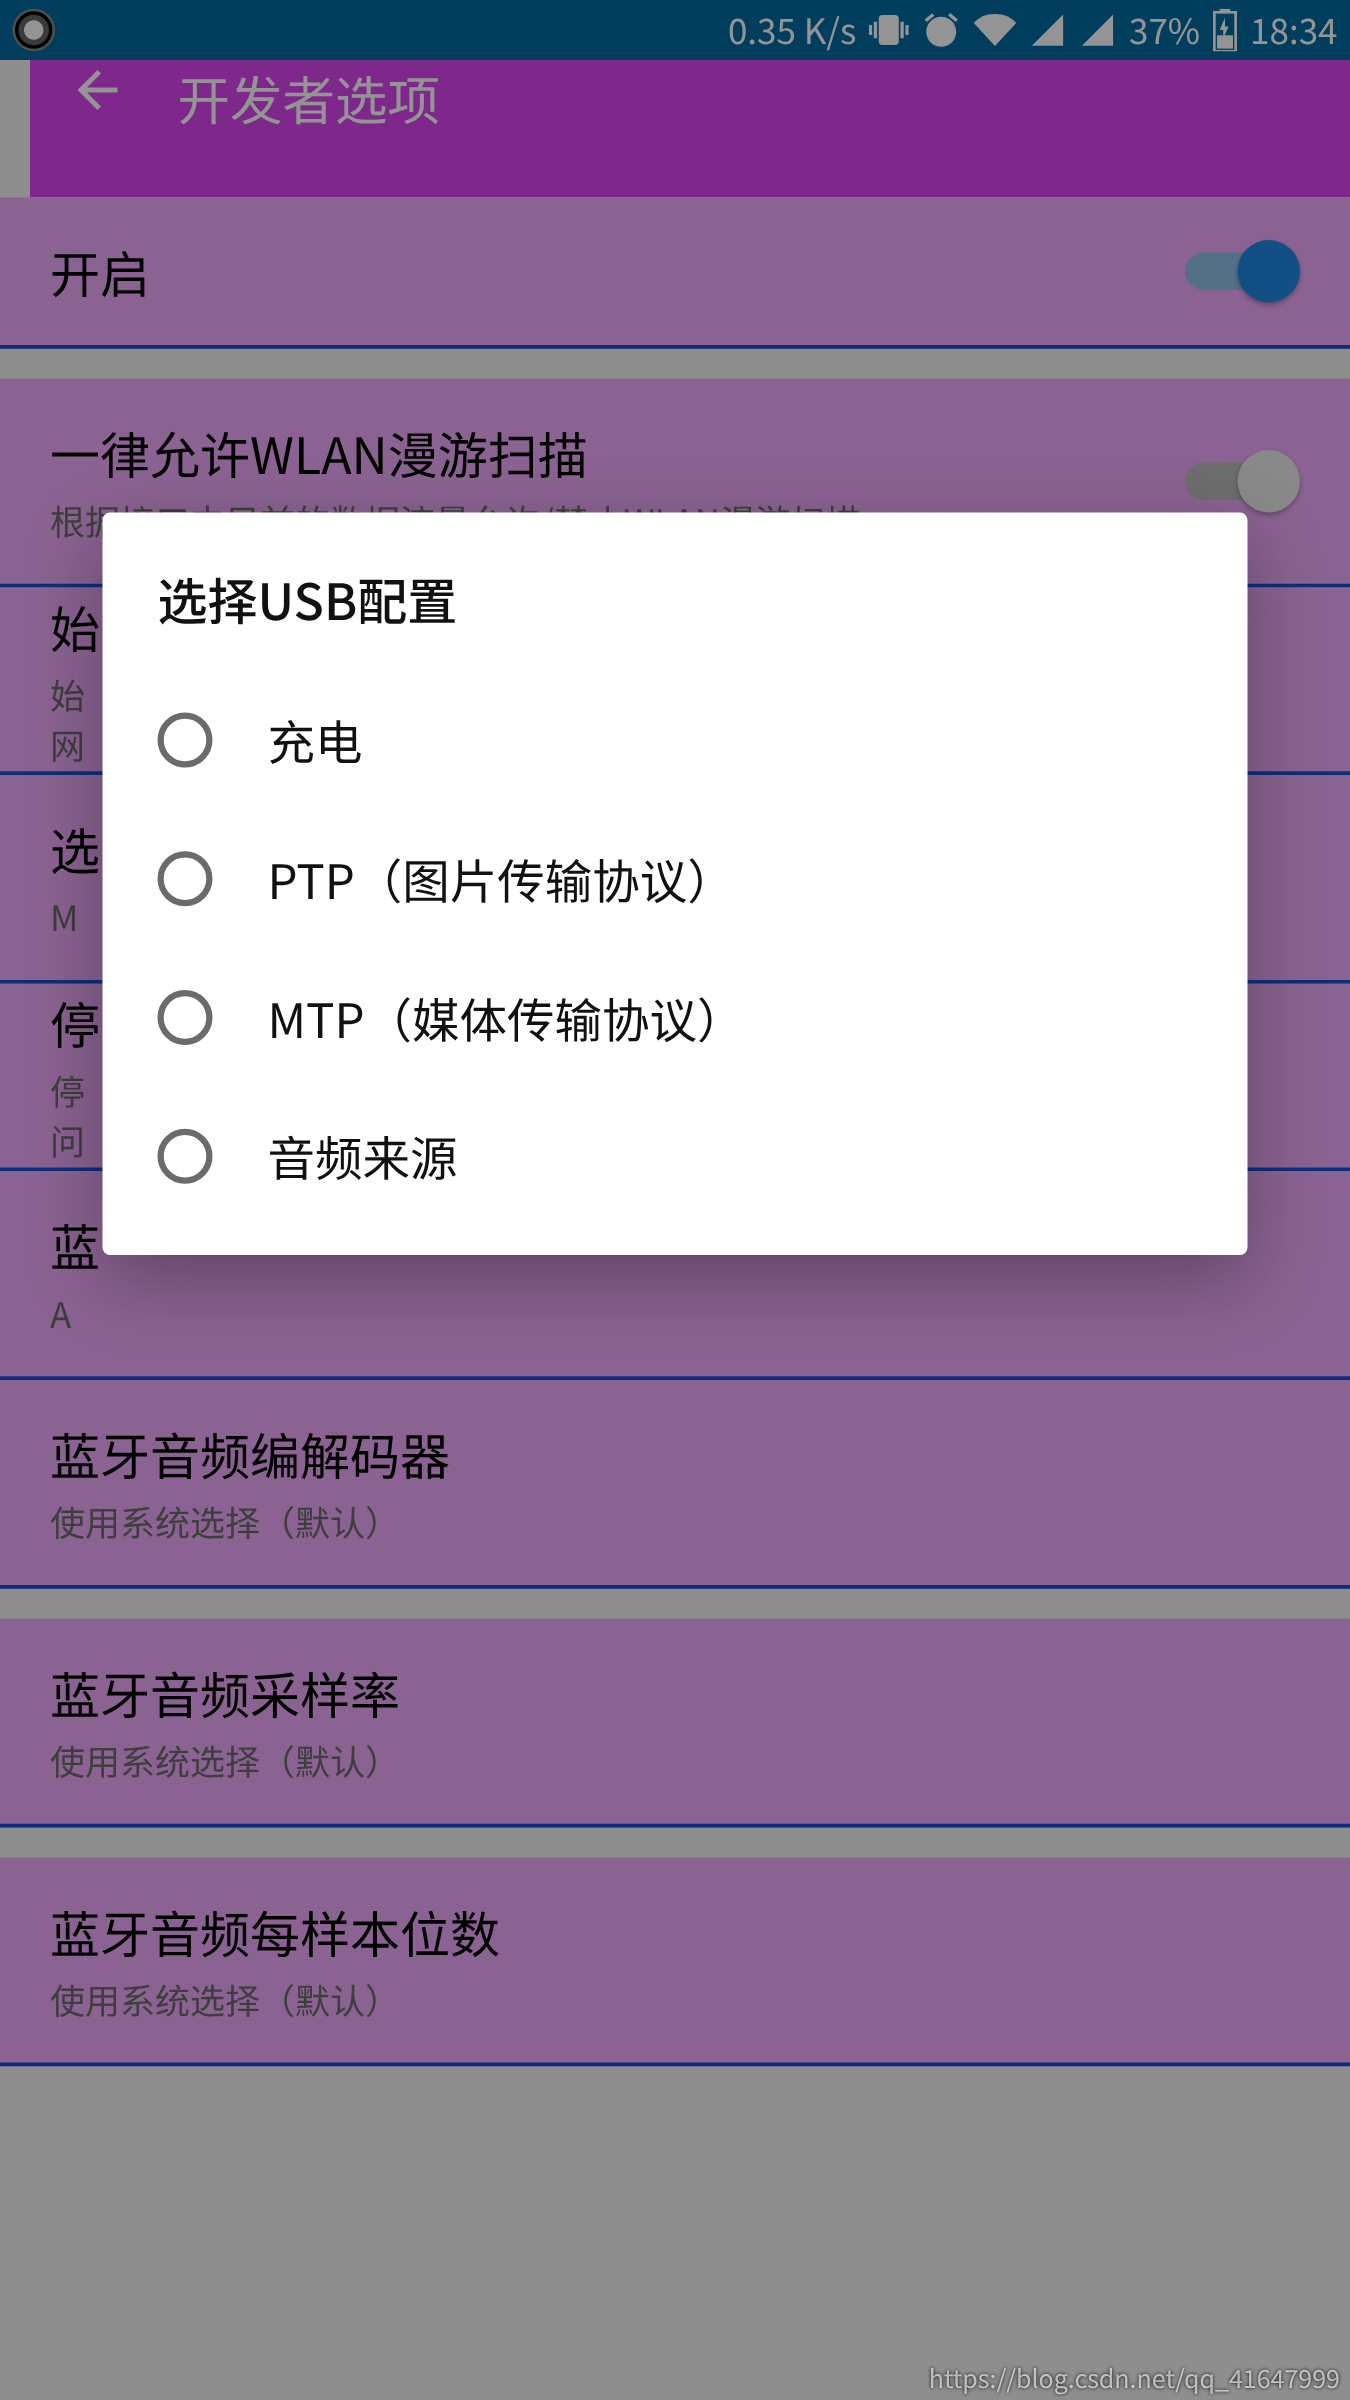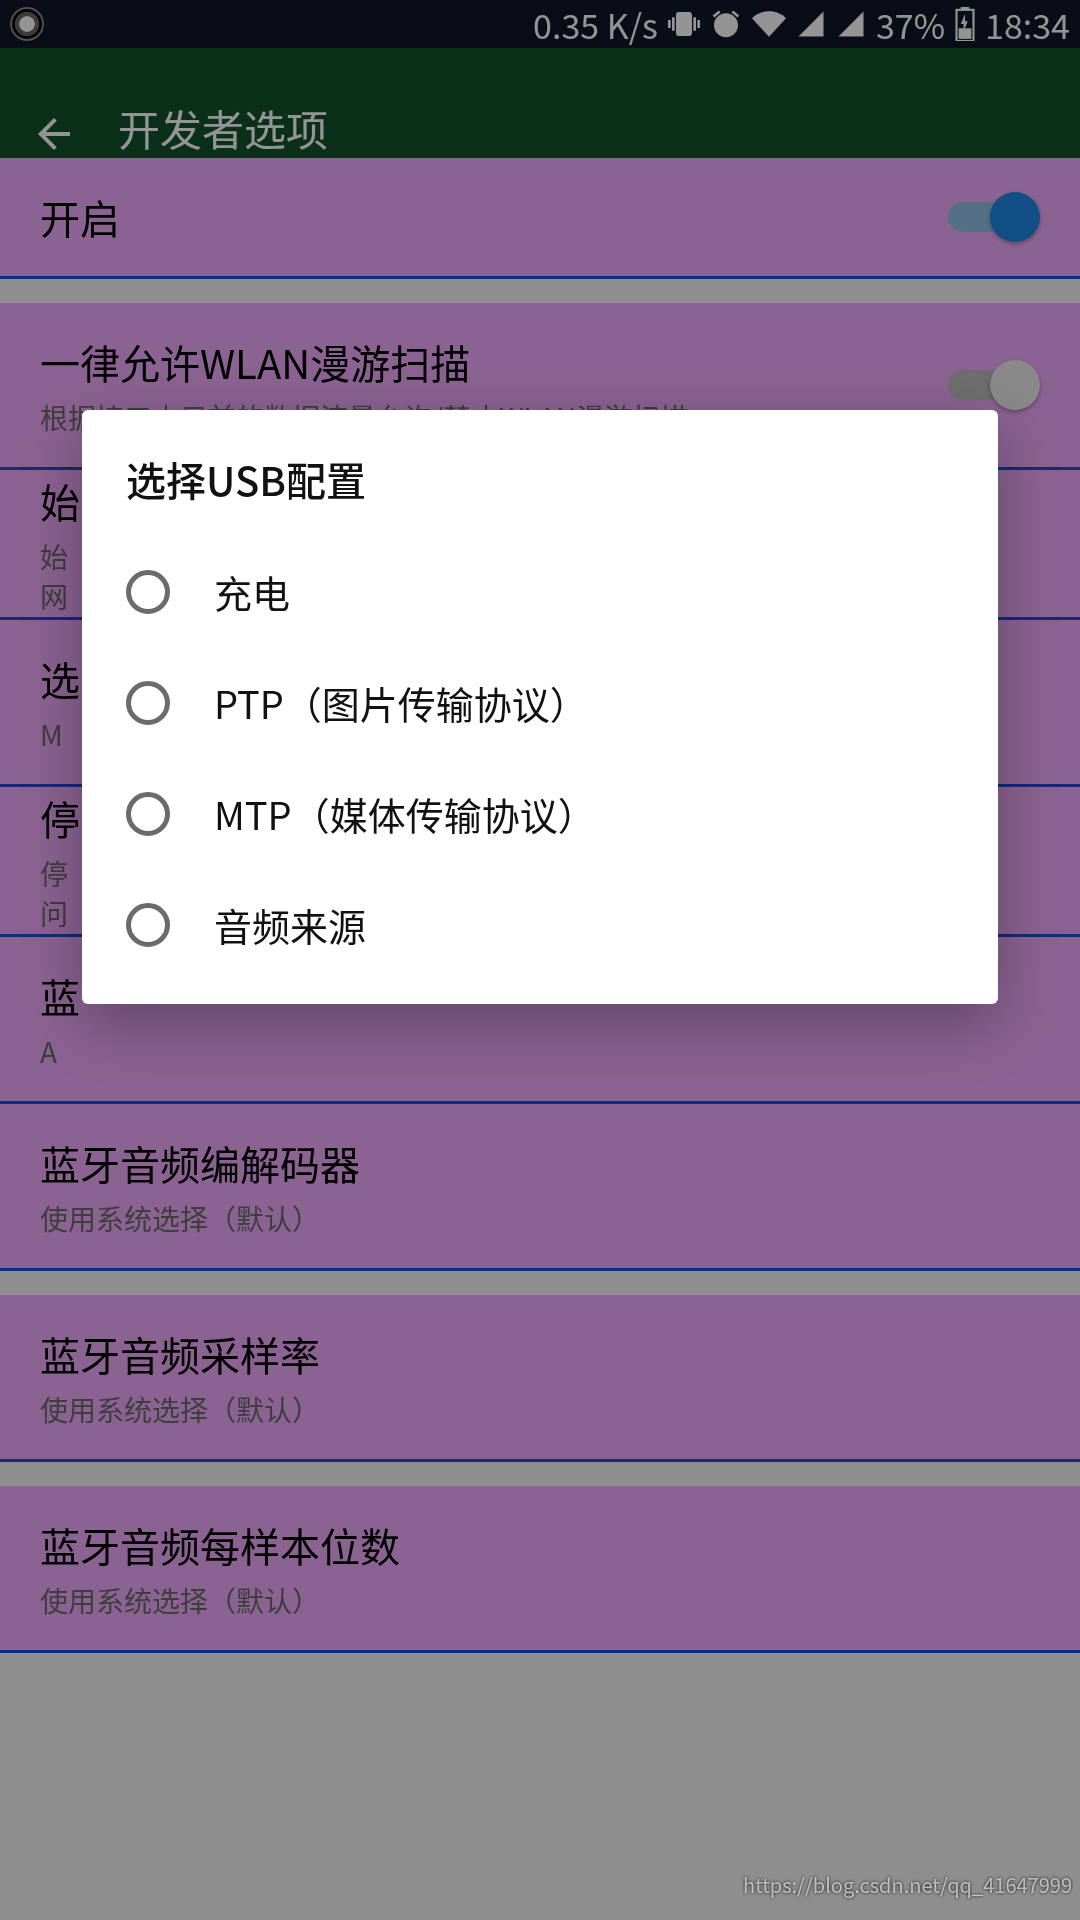--- a/index.html
+++ b/index.html
@@ -2,46 +2,47 @@
 <html><head>
 <meta charset="utf-8">
 <style>
   * { box-sizing: border-box; margin: 0; padding: 0; }
   html, body { width: 1080px; height: 1920px; overflow: hidden; font-family: "Noto Sans CJK SC", "Microsoft YaHei", sans-serif; }
   body { position: relative; background: #f5f5f5; }
 
   
   .status-bar {
     height: 48px;
-    background: #0f172a;
+    background: #0369a1;
     color: #fff;
     display: flex;
     align-items: center;
     padding: 0 10px;
-    font-size: 34px;
+    font-size: 28px;
   }
   .status-left { display:flex; align-items:center; }
   .status-right { margin-left:auto; display:flex; align-items:center; gap:10px; }
   .camera-dot {
     width: 34px; height: 34px; border-radius: 50%;
     background: radial-gradient(circle, #fff 0 35%, #666 38% 55%, #000 60%);
     border:2px solid #888;
   }
   .status-right span { white-space: nowrap; }
   .status-right svg { display:block; }
 
   
   .app-bar {
     height: 110px;
-    background: #14532d;
+    background: #d946ef;
     color: #fff;
     display:flex;
-    align-items:flex-end;
+    align-items:flex-start;
     padding: 0 30px;
     gap: 40px;
+    margin-left: 24px;
   }
   .back-arrow { width:48px; height:48px; }
   .app-title { font-size: 42px; font-weight: 400; }
 
   
   .settings-list { background:#f5f5f5; }
   .setting-item {
     background:#f0abfc;
     padding: 30px 40px;
     border-bottom: 3px solid #1d4ed8;
@@ -101,21 +102,21 @@
     content:"";
     position:absolute;
     inset:7px;
     border-radius:50%;
     background:#2196f3;
   }
   .radio-label { font-size: 38px; color:#111; }
 
   
   .watermark {
-    position:absolute; right:8px; bottom:21px;
+    position:absolute; right:8px; bottom:4px;
     font-size:20px; color:rgba(255,255,255,.65);
     text-shadow:0 0 3px #000;
   }
 </style>
 </head>
 <body>
 
 <div class="status-bar">
   <div class="status-left">
     <div class="camera-dot"></div>

